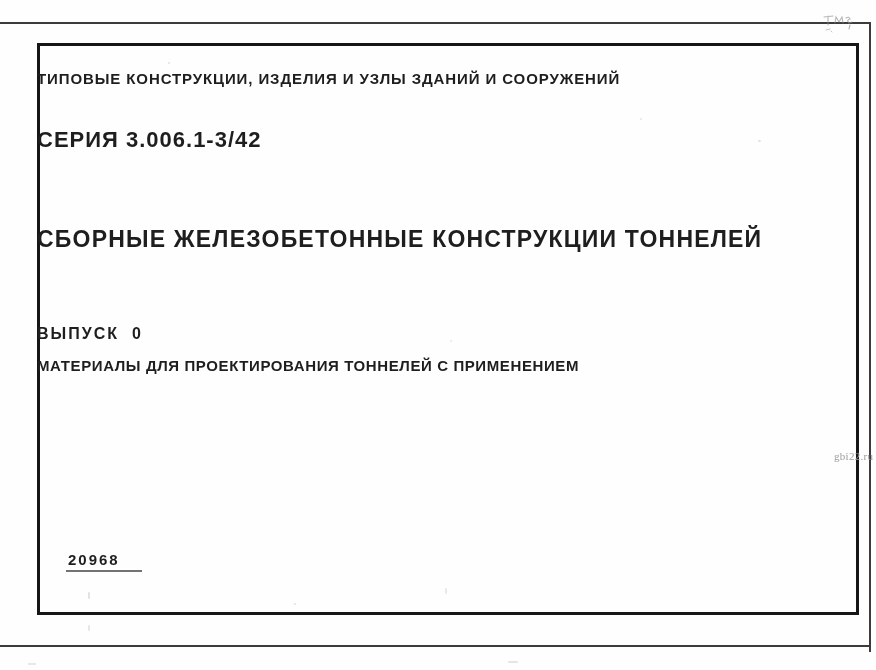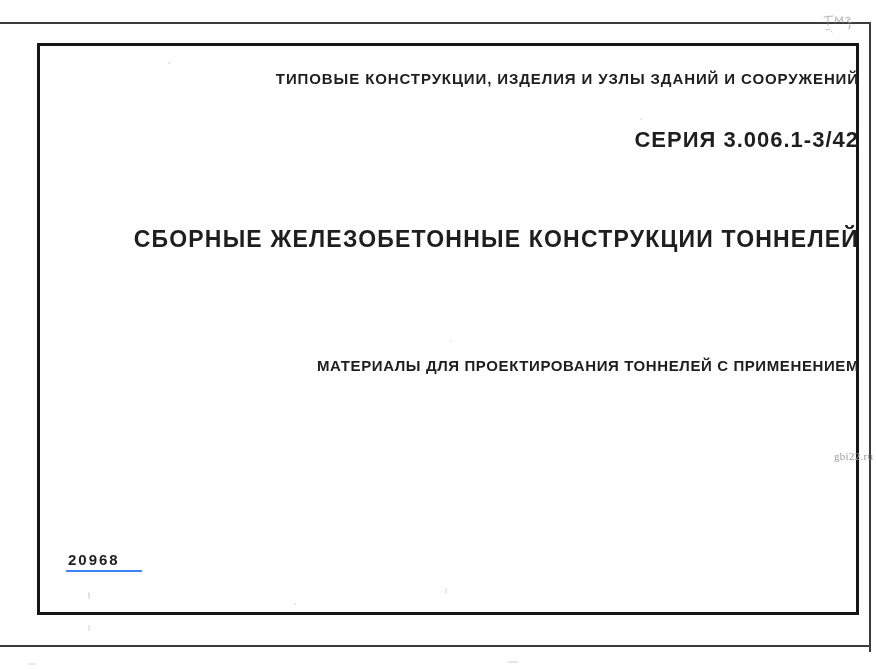--- a/index.html
+++ b/index.html
@@ -27,39 +27,39 @@
     width: 822px; height: 572px;
     border: 3px solid #161616;
     box-sizing: border-box;
     background: transparent;
   }
   
   .content { position: absolute; left: 37px; top: 0; width: 822px; height: 670px; }
   .tline {
     position: absolute;
     left: 0; width: 100%;
-    text-align: right;
+    text-align: left;
     font-weight: 700;
     white-space: pre;
   }
   .header-line   { top: 70px;  font-size: 15px; letter-spacing: 0.9px; }
   .series-line   { top: 127px; font-size: 22px; letter-spacing: 1px; }
   .main-title    { top: 226px; font-size: 23px; letter-spacing: 1.2px; }
   .issue-line    { top: 325px; font-size: 16px; letter-spacing: 2px; }
   .subtitle-1    { top: 357px; font-size: 15px; letter-spacing: 0.6px; }
   .subtitle-2    { top: 379px; font-size: 15px; letter-spacing: 0.6px; }
   
   .doc-number {
     position: absolute;
     left: 66px; top: 551px;
     font-size: 15px;
     font-weight: 700;
     letter-spacing: 2px;
     padding: 0 22px 2px 2px;
-    border-bottom: 2px solid #3b82f6;
+    border-bottom: 2px solid #737373;
   }
   
   .watermark {
     position: absolute;
     left: 834px; top: 450px;
     font-size: 11px;
     color: #9d9d9d;
     z-index: 6;
     letter-spacing: 0.3px;
     font-family: Liberation Serif, serif;
@@ -86,20 +86,21 @@
 
   <div class="outer-top"></div>
   <div class="outer-right"></div>
   <div class="outer-bottom"></div>
   <div class="inner-frame"></div>
 
   <div class="content">
     <div class="tline header-line">ТИПОВЫЕ КОНСТРУКЦИИ, ИЗДЕЛИЯ И УЗЛЫ ЗДАНИЙ И СООРУЖЕНИЙ</div>
     <div class="tline series-line">СЕРИЯ 3.006.1-3/42</div>
     <div class="tline main-title">СБОРНЫЕ ЖЕЛЕЗОБЕТОННЫЕ КОНСТРУКЦИИ ТОННЕЛЕЙ</div>
+    <div class="tline issue-line">ВЫПУСК  0</div>
     <div class="tline subtitle-1">МАТЕРИАЛЫ ДЛЯ ПРОЕКТИРОВАНИЯ ТОННЕЛЕЙ С ПРИМЕНЕНИЕМ</div>
   </div>
 
   <div class="doc-number">20968</div>
 
   <div class="watermark">gbi22.ru</div>
 
   <div class="hand-mark">
     <svg width="36" height="28" viewBox="0 0 36 28" xmlns="http://www.w3.org/2000/svg">
       <path d="M4 4 L13 3 M8 3 L8 12 M15 10 L16 4 L19 9 L22 4 L23 10 M26 5 q3 -2 4 1 q-4 1 -1 4 l3 -1 M30 12 l-1 4" fill="none" stroke="#8f8f8f" stroke-width="1.1" stroke-linecap="round"></path>

